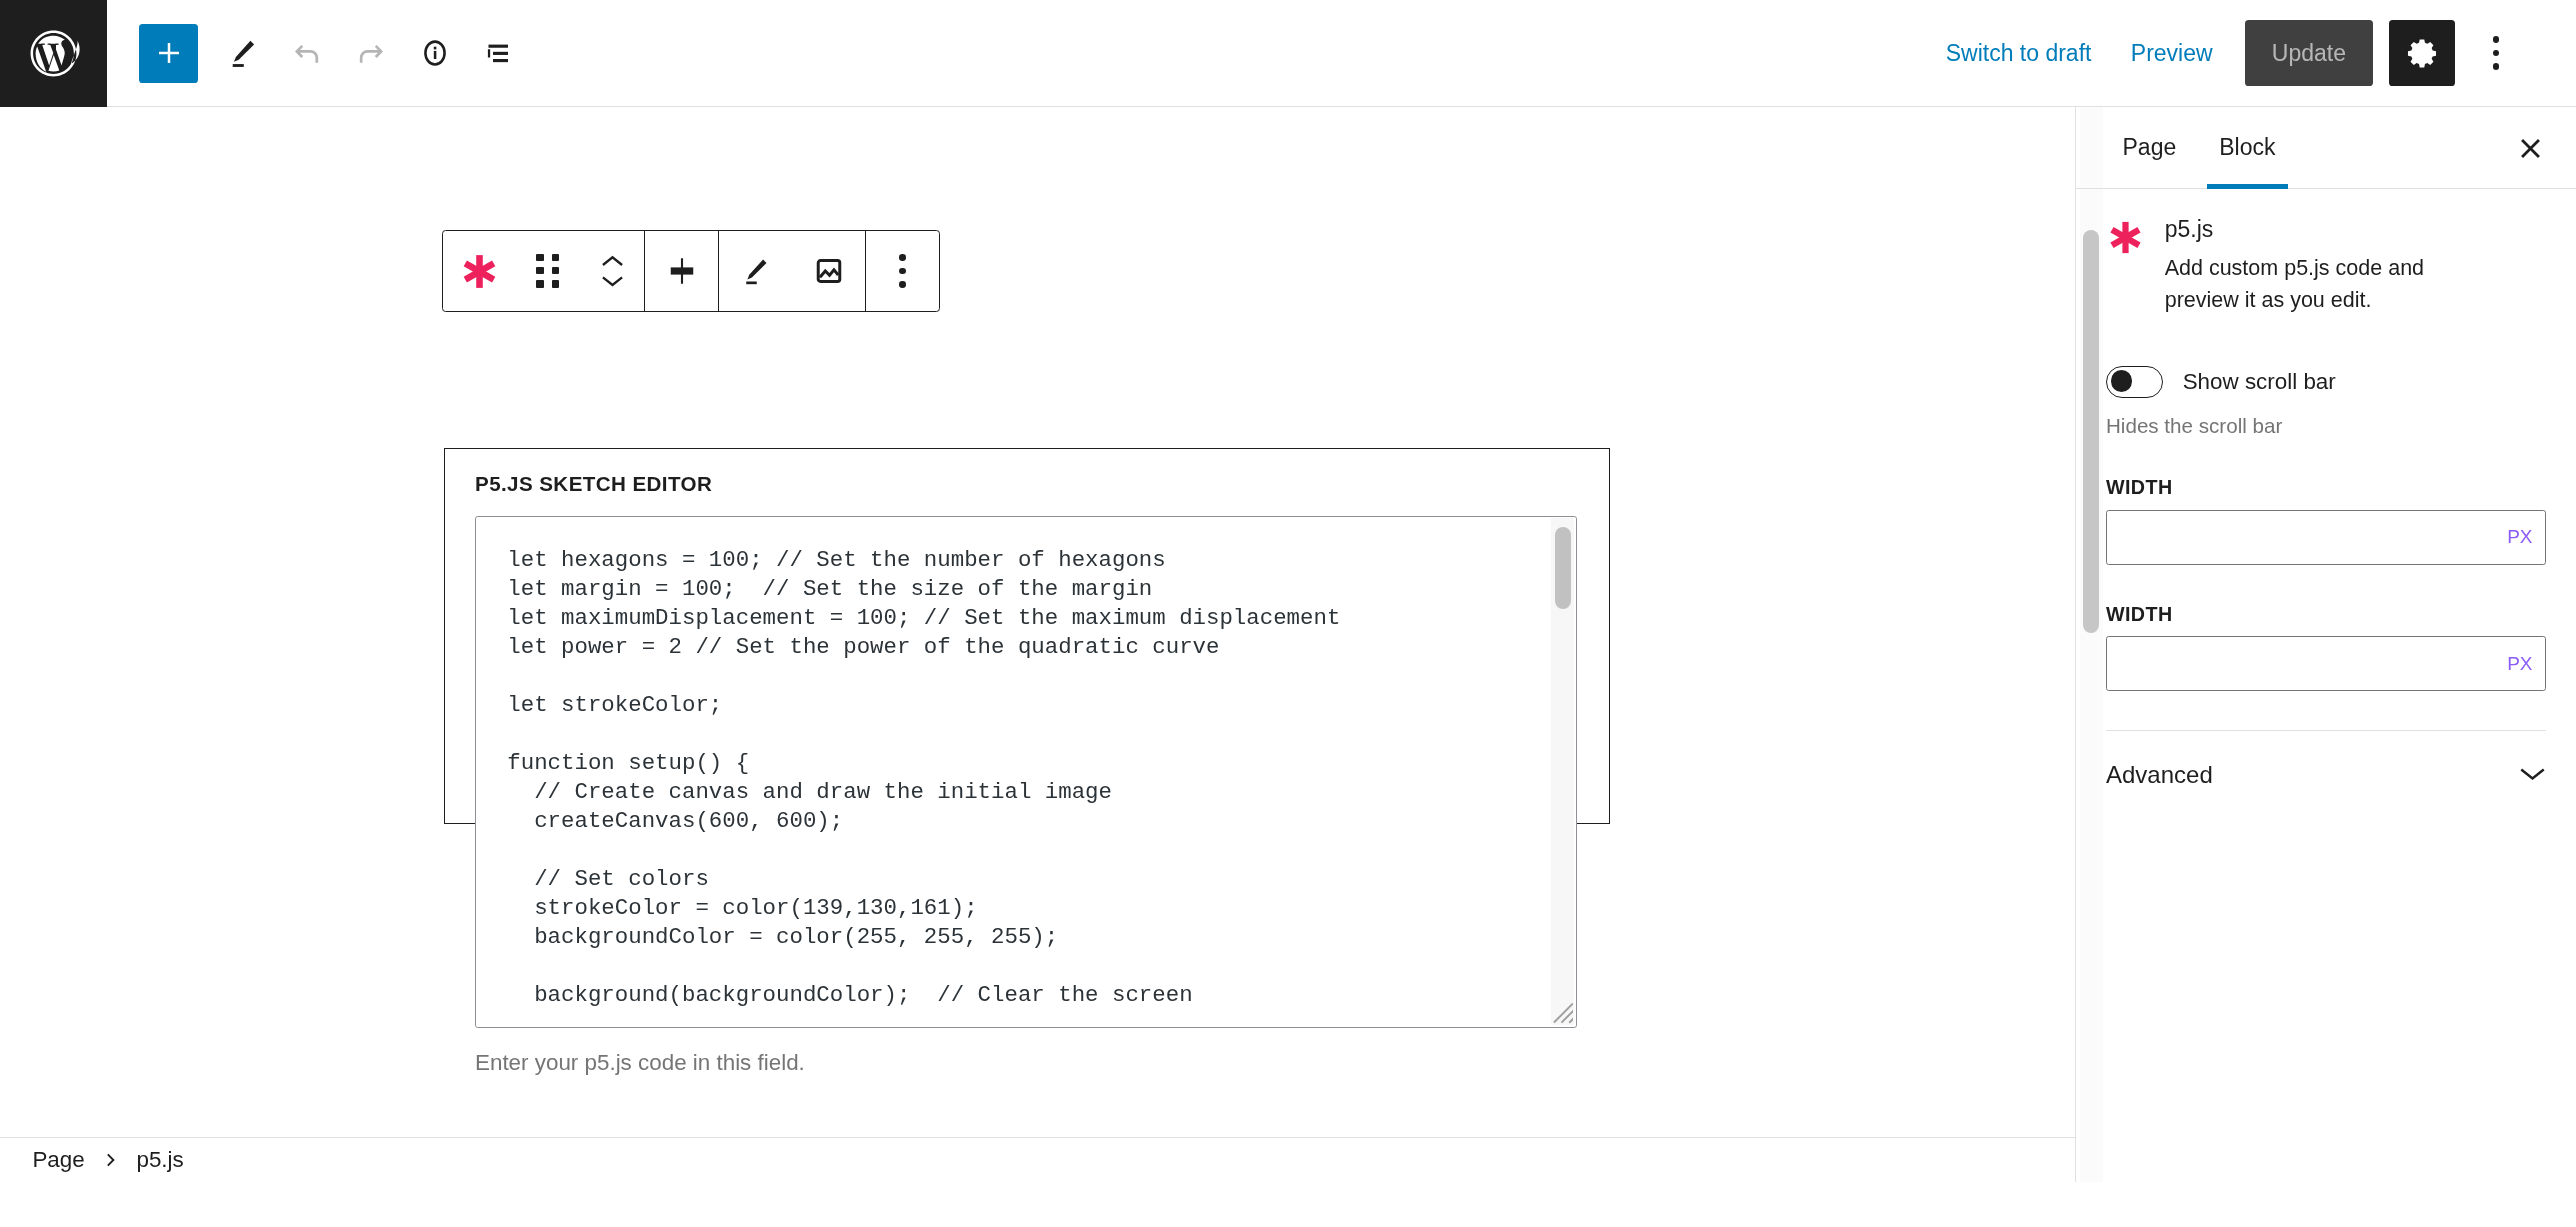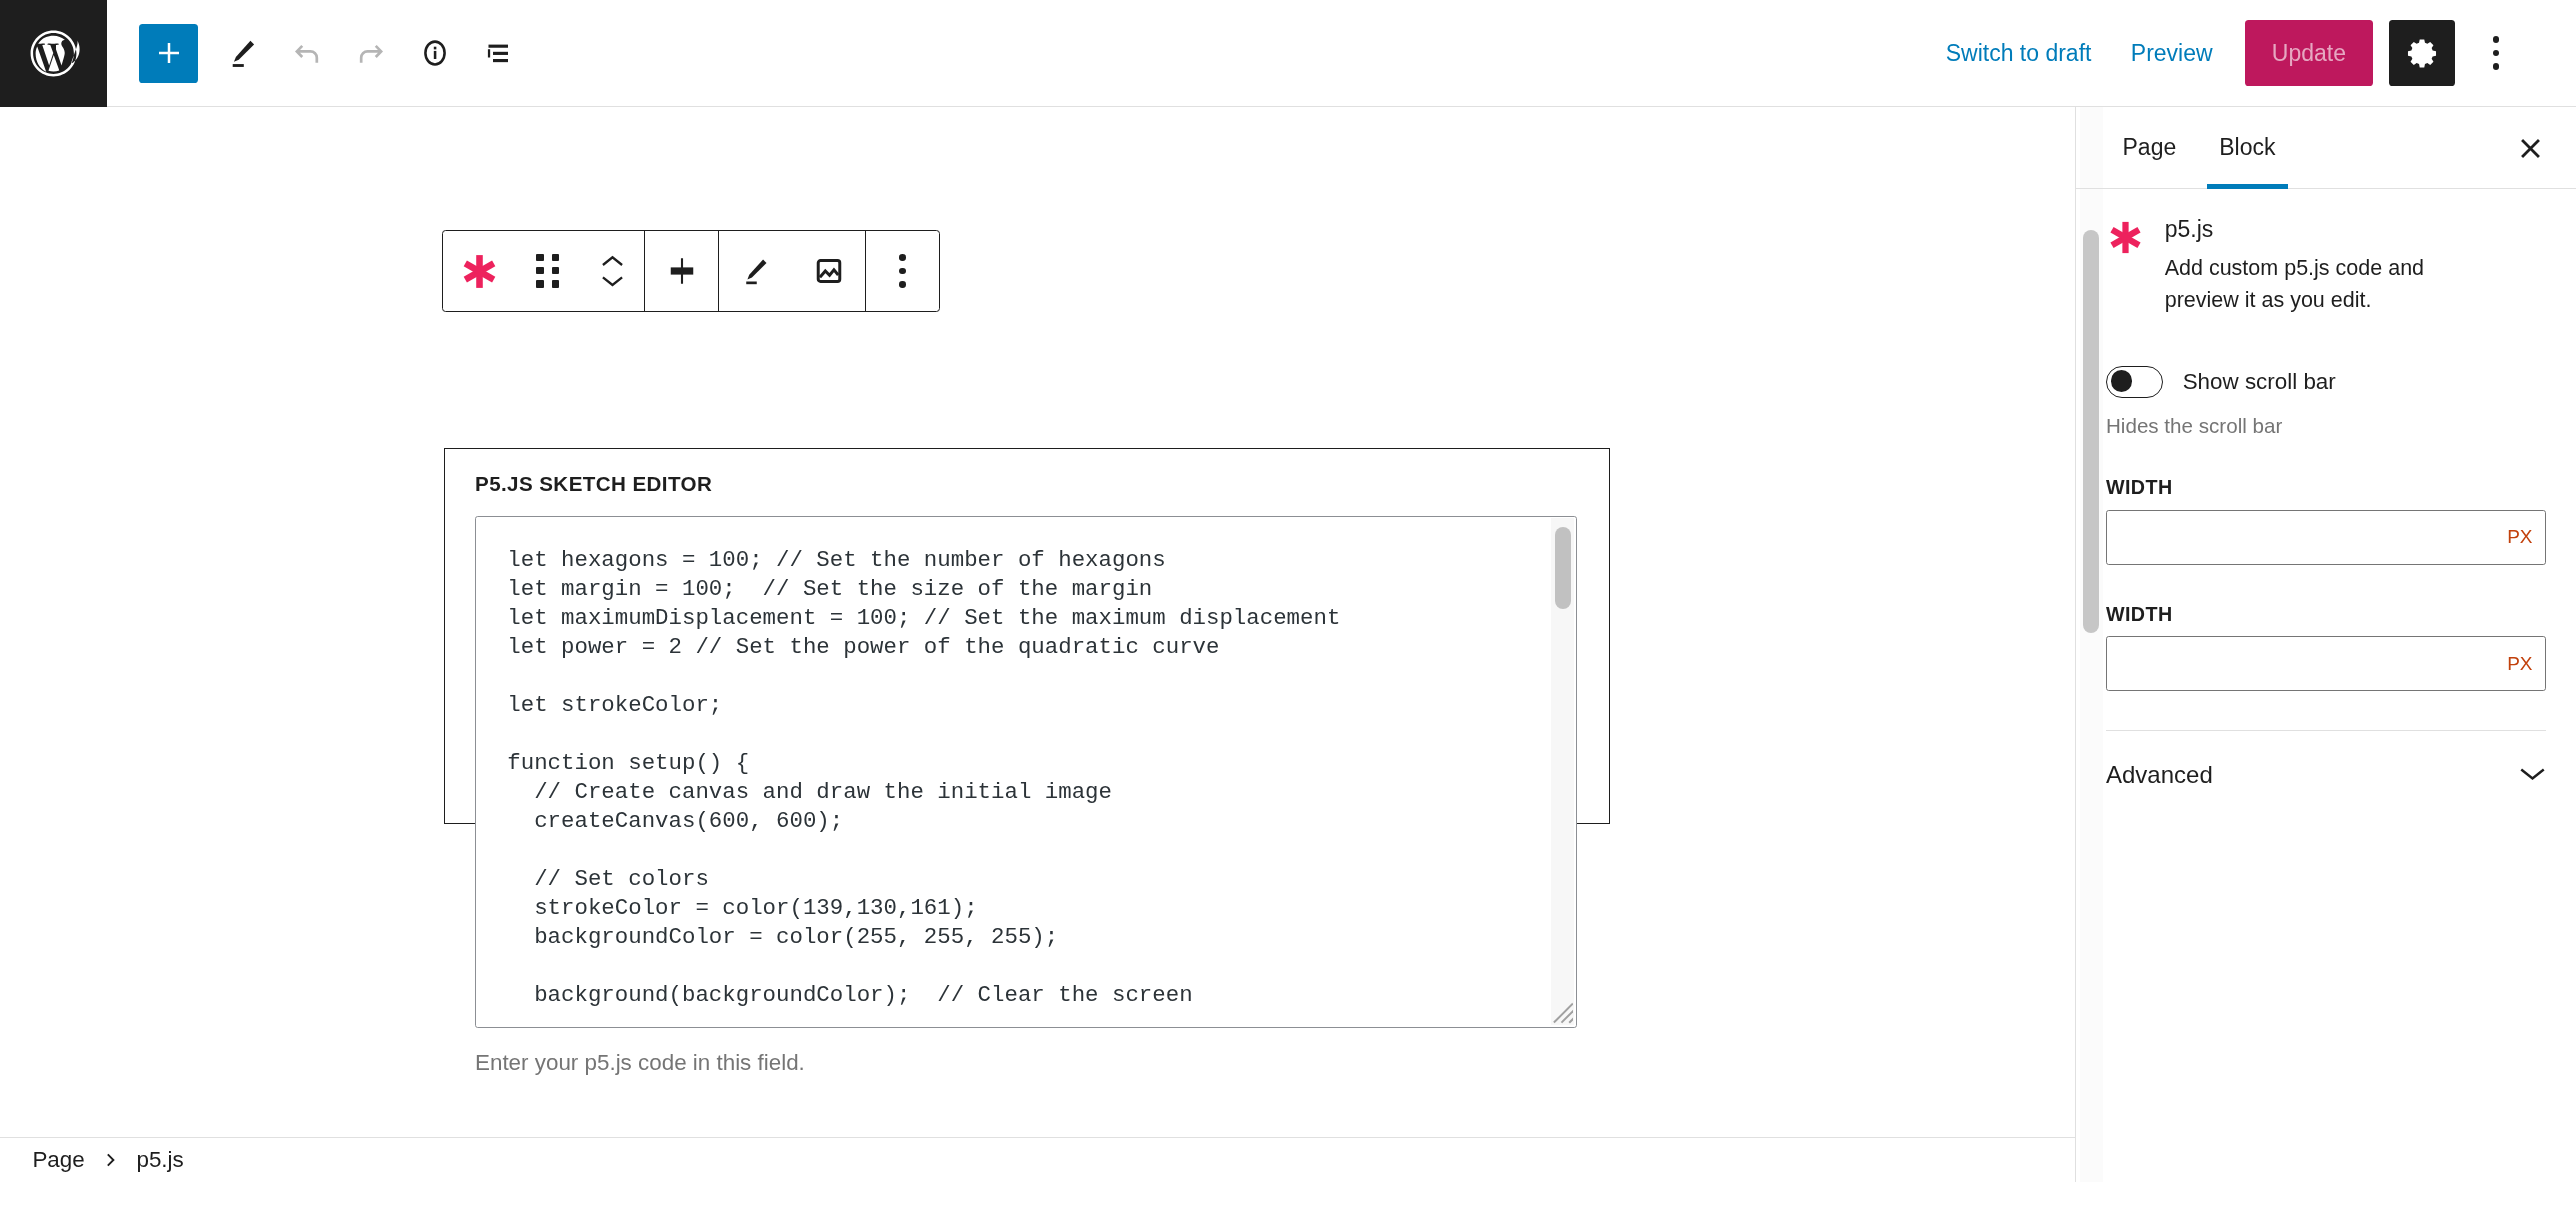--- a/index.html
+++ b/index.html
@@ -56,21 +56,21 @@
     background: transparent; border: none;
     color: #007cba;
     font-size: 23px;
     font-family: "Liberation Sans", sans-serif;
     padding: 0 19.7px;
     height: 63px;
     cursor: pointer;
     white-space: nowrap;
   }
   .update-btn {
-    background: #be185d;
+    background: #404040;
     color: rgba(255,255,255,0.62);
     border: none; border-radius: 3.6px;
     font-size: 23px;
     font-family: "Liberation Sans", sans-serif;
     height: 66px;
     padding: 0 27px;
     margin-left: 12.5px;
     cursor: default;
     white-space: nowrap;
   }
@@ -329,21 +329,21 @@
     border: none; outline: none; background: transparent;
     font-size: 22.4px; padding: 0 57px 0 14.3px;
     font-family: "Liberation Sans", sans-serif;
     color: #1e1e1e;
   }
   .dim-unit {
     position: absolute;
     right: 12.5px; top: 50%;
     transform: translateY(-50%);
     font-size: 19px;
-    color: #c2410c;
+    color: #8b5cf6;
     pointer-events: none;
     font-family: "Liberation Sans", sans-serif;
   }
 
   .sb-divider {
     height: 0.9px; background: #e0e0e0;
     margin: 39px 0 0 0;
   }
   .advanced-row {
     display: flex; align-items: center; justify-content: space-between;

